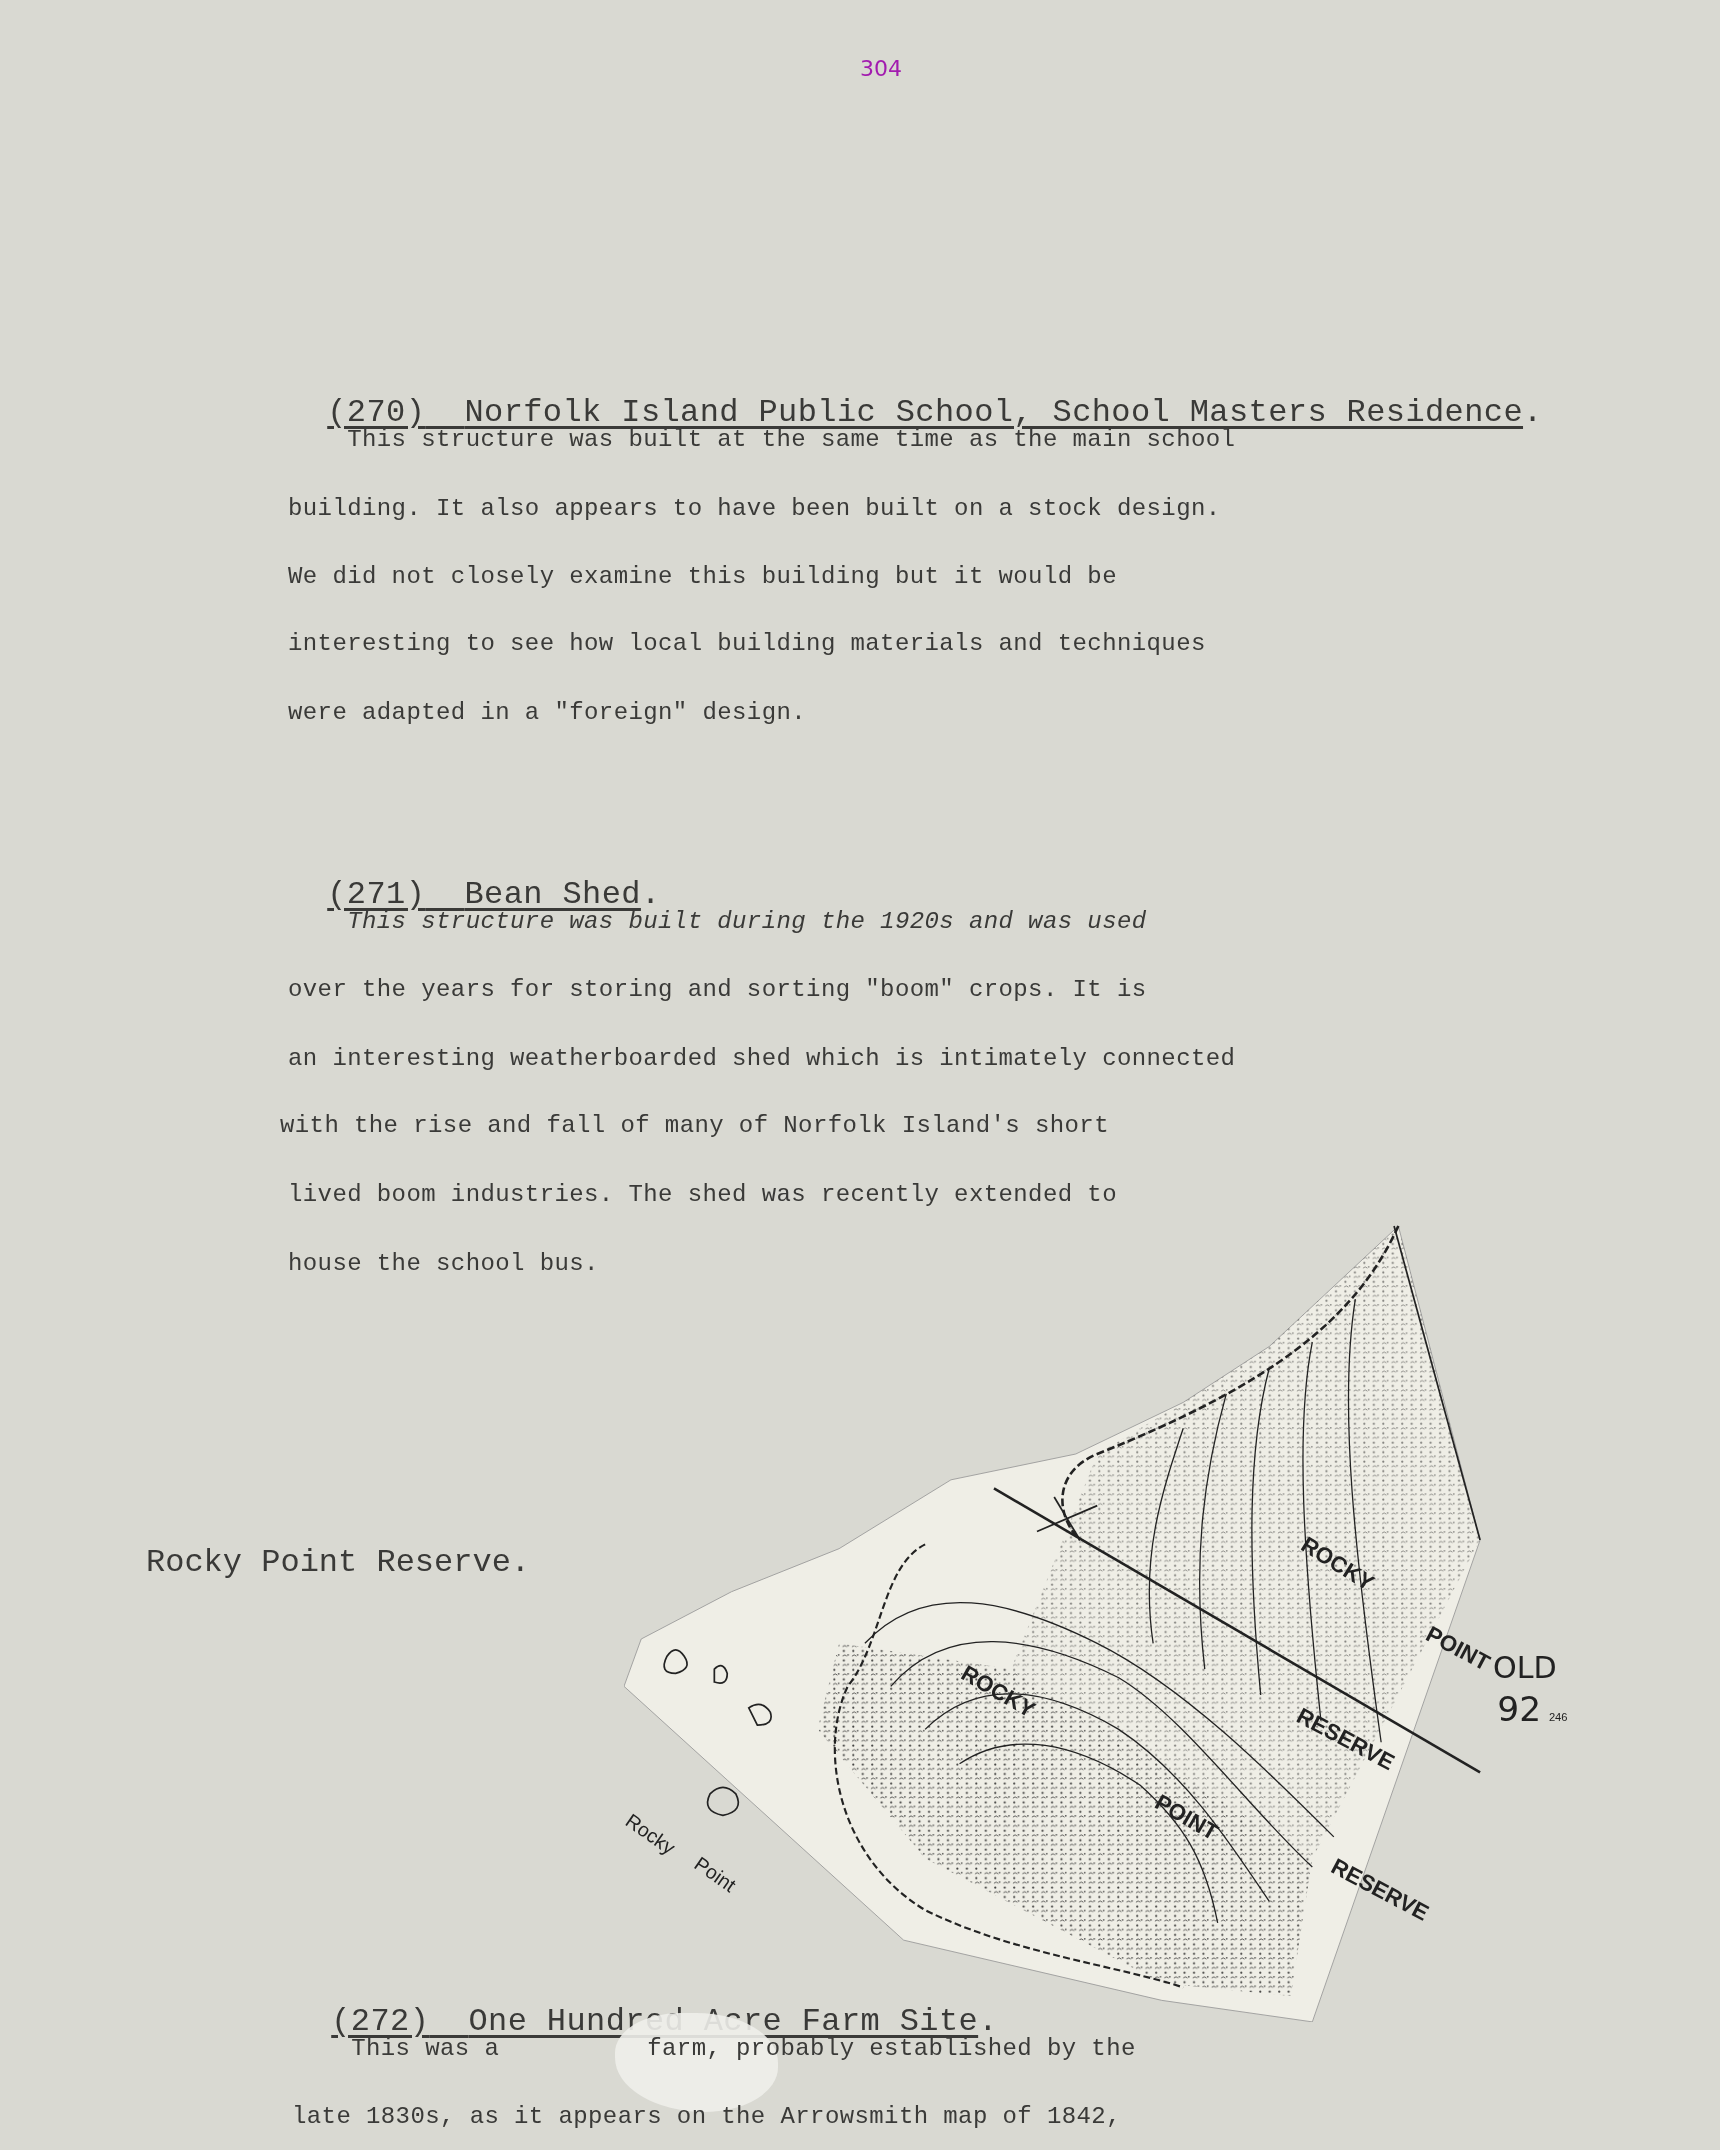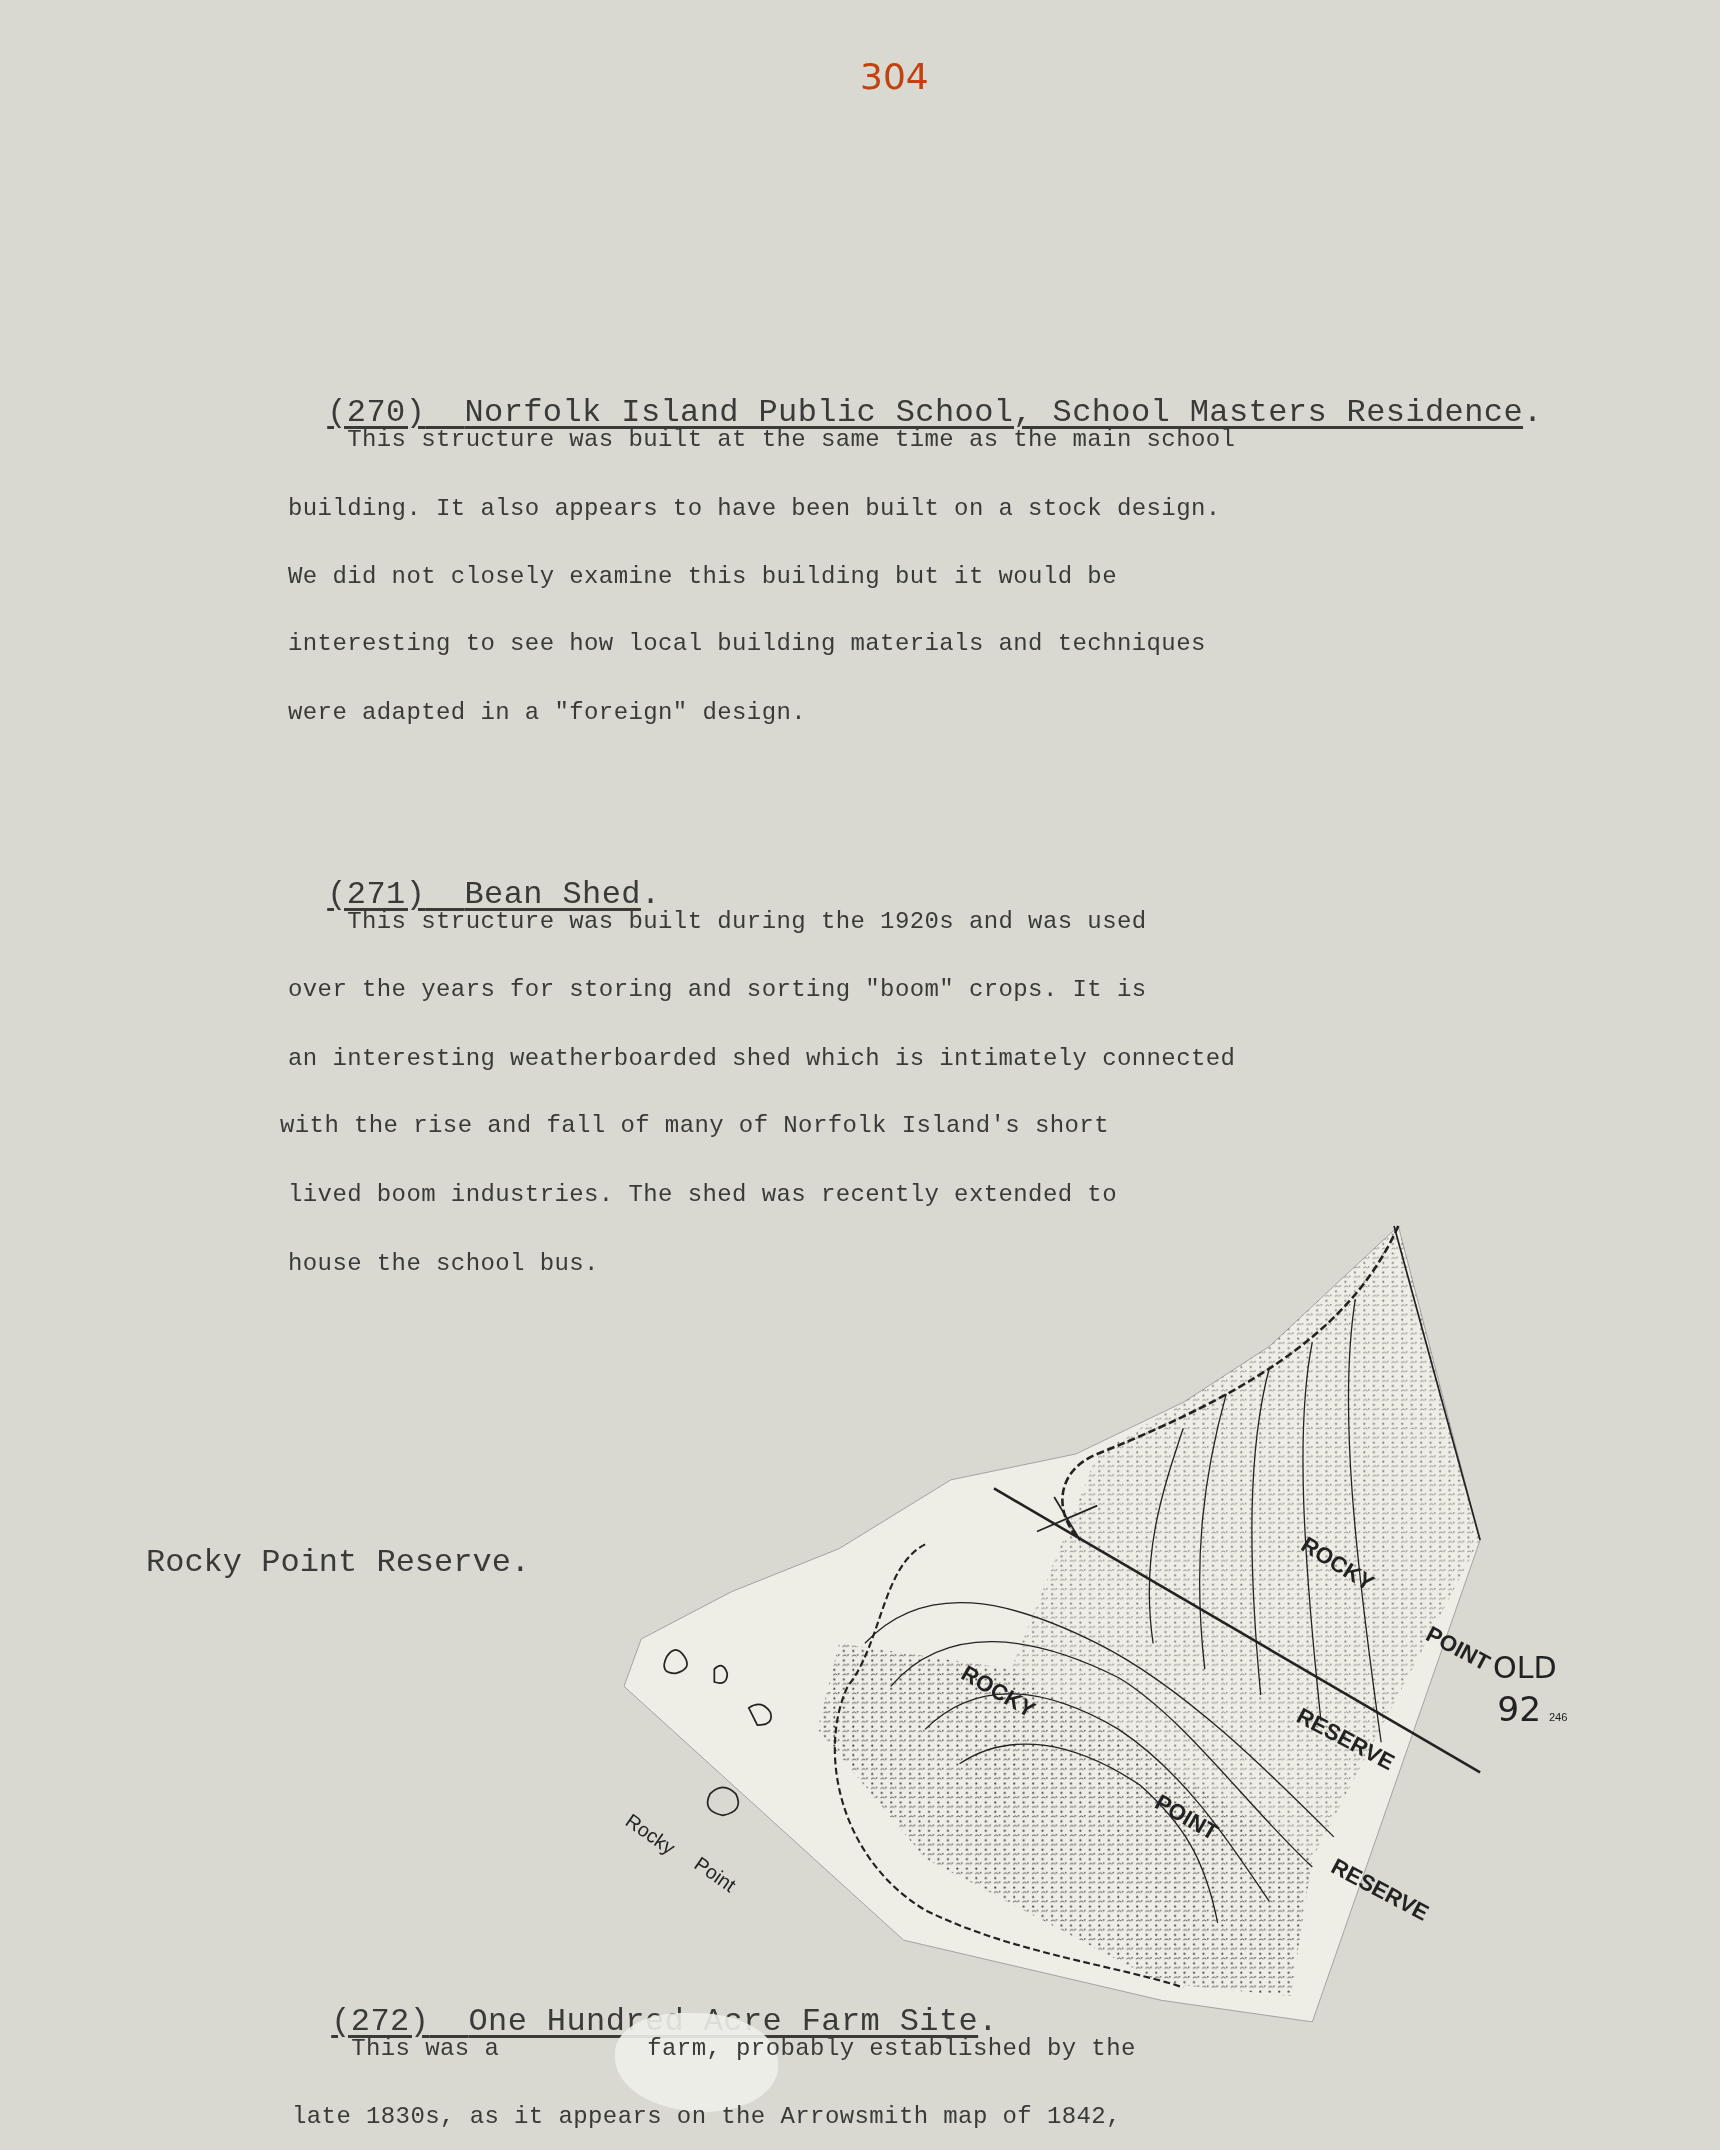--- a/index.html
+++ b/index.html
@@ -5,21 +5,21 @@
   html, body { margin: 0; padding: 0; }
   body {
     width: 1721px; height: 2423px;
     background: #d9d9d2;
     position: relative; overflow: hidden;
     font-family: "Liberation Mono", "DejaVu Sans Mono", monospace;
     color: #3a3a38;
   }
   .page-number {
     position: absolute; left: 860px; top: 56px;
-    font-family: "DejaVu Sans", sans-serif; font-size: 36px; color: #c2410c;
+    font-family: "DejaVu Sans", sans-serif; font-size: 22px; color: #a21caf;
   }
   .heading {
     position: absolute; font-size: 32px; white-space: pre; letter-spacing: 0.4px;
   }
   .heading .u { text-decoration: underline; text-decoration-thickness: 3px; text-underline-offset: 5.2px; }
   .para-line {
     position: absolute; font-size: 24px; white-space: pre; letter-spacing: 0.4px;
   }
   .side-label {
     position: absolute; left: 146px; top: 1544px; font-size: 32px; white-space: pre;
@@ -38,21 +38,21 @@
 </div>
 <div class="para-line" style="left:288px; top:426px;">    This structure was built at the same time as the main school</div>
 <div class="para-line" style="left:288px; top:495px;">building. It also appears to have been built on a stock design.</div>
 <div class="para-line" style="left:288px; top:563px;">We did not closely examine this building but it would be</div>
 <div class="para-line" style="left:288px; top:630px;">interesting to see how local building materials and techniques</div>
 <div class="para-line" style="left:288px; top:699px;">were adapted in a "foreign" design.</div>
 
 <div class="heading" style="left:288px; top:839px;">
   <span class="u">(271)</span><span class="u">  </span><span class="u">Bean Shed</span>.
 </div>
-<div class="para-line" style="left:288px; top:908px;">    This structure was built during the 1920s and was used</div>
+<div class="para-line" style="left:288px; top:908px;font-style:italic;">    This structure was built during the 1920s and was used</div>
 <div class="para-line" style="left:288px; top:976px;">over the years for storing and sorting "boom" crops. It is</div>
 <div class="para-line" style="left:288px; top:1045px;">an interesting weatherboarded shed which is intimately connected</div>
 <div class="para-line" style="left:280px; top:1112px;">with the rise and fall of many of Norfolk Island's short</div>
 <div class="para-line" style="left:288px; top:1181px;text-align:center;">lived boom industries. The shed was recently extended to</div>
 <div class="para-line" style="left:288px; top:1250px;">house the school bus.</div>
 
 <div class="side-label">Rocky Point Reserve.</div>
 
 <div class="map-clipping">
   <svg width="1097" height="809" viewBox="0 0 2550 1880">

